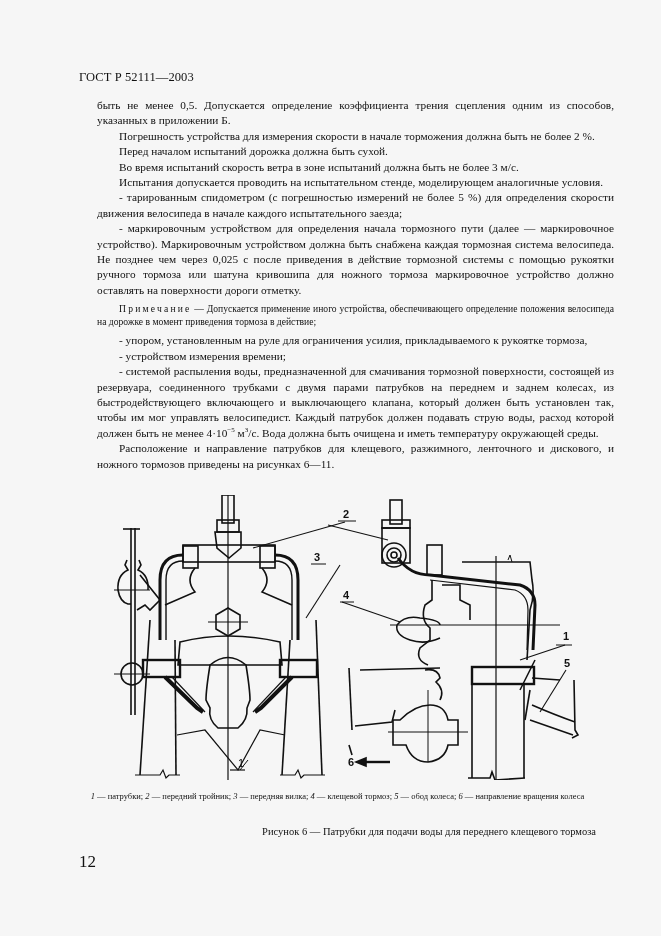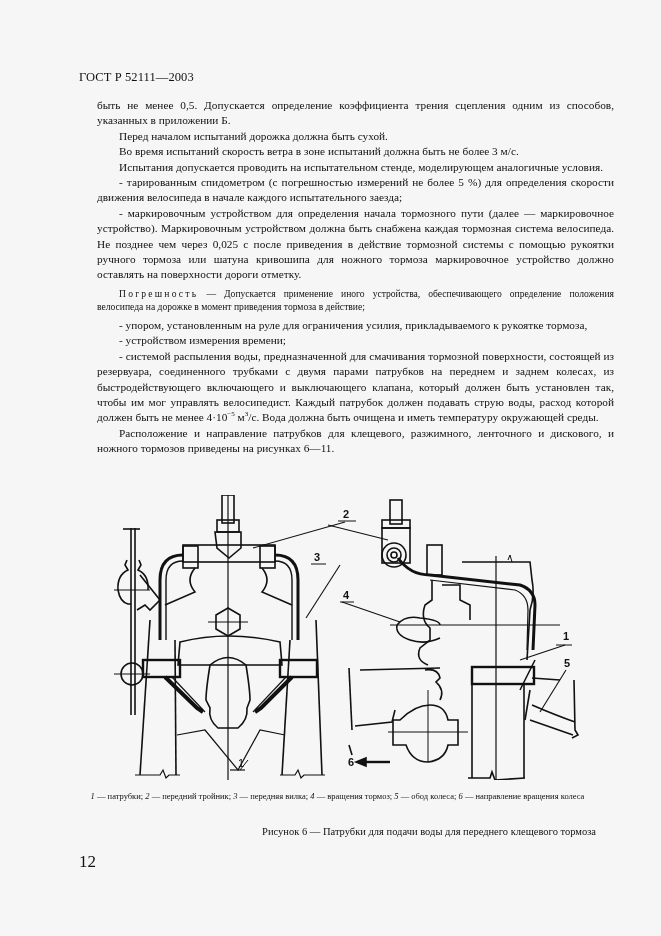--- a/index.html
+++ b/index.html
@@ -46,26 +46,27 @@
     font-size: 17px;
   }
 </style>
 </head>
 <body>
 
 <div class="header">ГОСТ Р 52111—2003</div>
 
 <div class="body-text">
   <p>быть не менее 0,5. Допускается определение коэффициента трения сцепления одним из способов, указанных в приложении Б.</p>
+  <p class="indent">Погрешность устройства для измерения скорости в начале торможения должна быть не более 2 %.</p>
   <p class="indent">Перед началом испытаний дорожка должна быть сухой.</p>
   <p class="indent">Во время испытаний скорость ветра в зоне испытаний должна быть не более 3 м/с.</p>
   <p class="indent">Испытания допускается проводить на испытательном стенде, моделирующем аналогичные условия.</p>
   <p class="indent">- тарированным спидометром (с погрешностью измерений не более 5 %) для определения скорости движения велосипеда в начале каждого испытательного заезда;</p>
   <p class="indent">- маркировочным устройством для определения начала тормозного пути (далее — маркировочное устройство). Маркировочным устройством должна быть снабжена каждая тормозная система велосипеда. Не позднее чем через 0,025 с после приведения в действие тормозной системы с помощью рукоятки ручного тормоза или шатуна кривошипа для ножного тормоза маркировочное устройство должно оставлять на поверхности дороги отметку.</p>
-  <p class="indent note"><span class="note-label">Погрешность</span><span> — Допускается применение иного устройства, обеспечивающего определение положения велосипеда на дорожке в момент приведения тормоза в действие;</span></p>
+  <p class="indent note"><span class="note-label">Примечание</span><span> — Допускается применение иного устройства, обеспечивающего определение положения велосипеда на дорожке в момент приведения тормоза в действие;</span></p>
   <p class="indent">- упором, установленным на руле для ограничения усилия, прикладываемого к рукоятке тормоза,</p>
   <p class="indent">- устройством измерения времени;</p>
   <p class="indent"><span>- системой распыления воды, предназначенной для смачивания тормозной поверхности, состоящей из резервуара, соединенного трубками с двумя парами патрубков на переднем и заднем колесах, из быстродействующего включающего и выключающего клапана, который должен быть установлен так, чтобы им мог управлять велосипедист. Каждый патрубок должен подавать струю воды, расход которой должен быть не менее 4·10</span><sup>−5</sup><span> м</span><sup>3</sup><span>/с. Вода должна быть очищена и иметь температуру окружающей среды.</span></p>
   <p class="indent">Расположение и направление патрубков для клещевого, разжимного, ленточного и дискового, и ножного тормозов приведены на рисунках 6—11.</p>
 </div>
 
 <div class="figure">
   <svg width="500" height="285" viewBox="100 495 500 285" fill="none" stroke="#111" stroke-width="1.6">
 
     <line x1="131" y1="528" x2="131" y2="715"></line>
@@ -189,18 +190,18 @@
       <text x="563" y="640">1</text>
       <line x1="556" y1="645" x2="572" y2="645" stroke="#111" stroke-width="1"></line>
       <text x="564" y="667">5</text>
       <text x="348" y="766">6</text>
       <text x="238" y="767" font-weight="normal">1</text>
     </g>
   </svg>
 </div>
 
 <div class="legend">
-  <span><i>1</i><span> — патрубки; </span></span><span><i>2</i><span> — передний тройник; </span></span><span><i>3</i><span> — передняя вилка; </span></span><span><i>4</i><span> — вращения тормоз; </span></span><span><i>5</i><span> — обод колеса; </span></span><span><i>6</i><span> — направление вращения колеса</span></span>
+  <span><i>1</i><span> — патрубки; </span></span><span><i>2</i><span> — передний тройник; </span></span><span><i>3</i><span> — передняя вилка; </span></span><span><i>4</i><span> — клещевой тормоз; </span></span><span><i>5</i><span> — обод колеса; </span></span><span><i>6</i><span> — направление вращения колеса</span></span>
 </div>
 
 <div class="caption">Рисунок 6 — Патрубки для подачи воды для переднего клещевого тормоза</div>
 
 <div class="page-num">12</div>
 
 </body></html>

